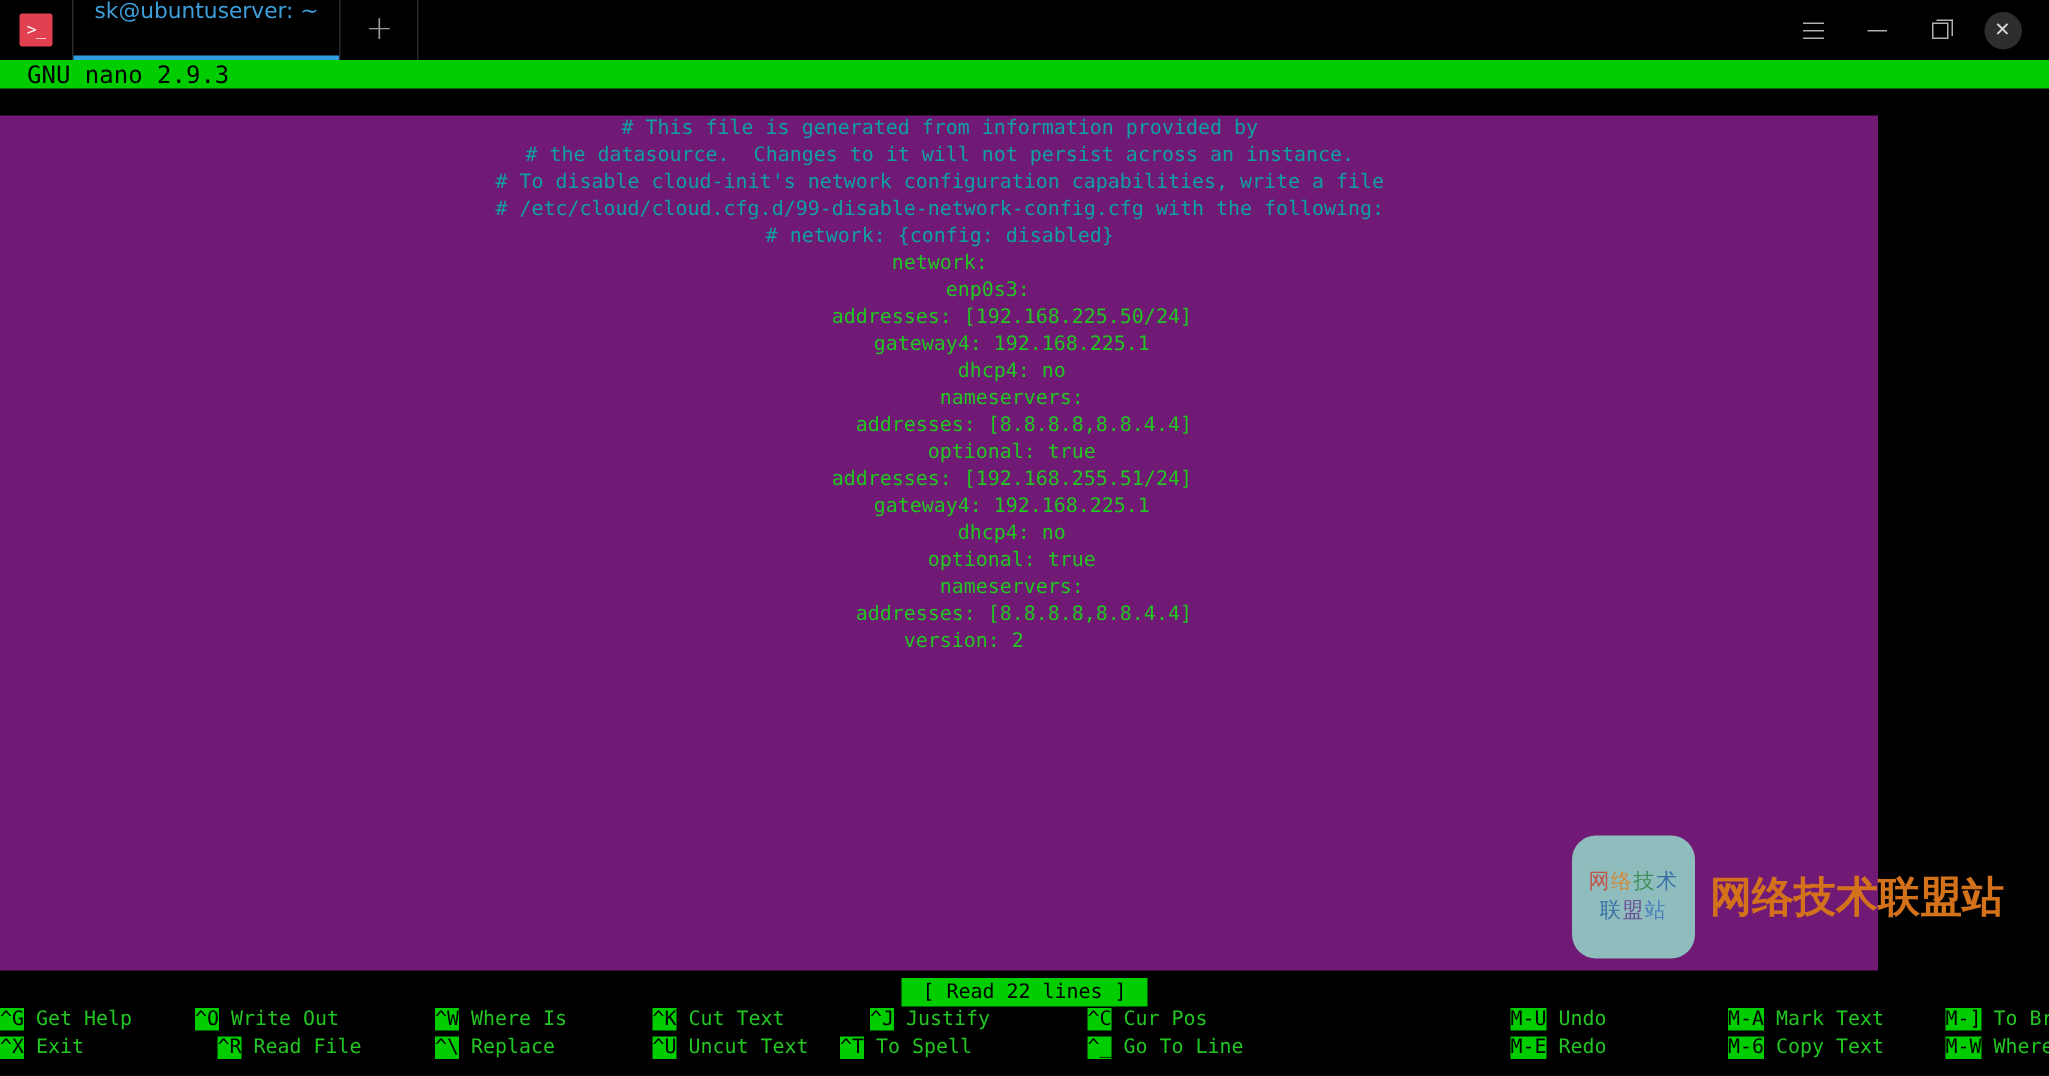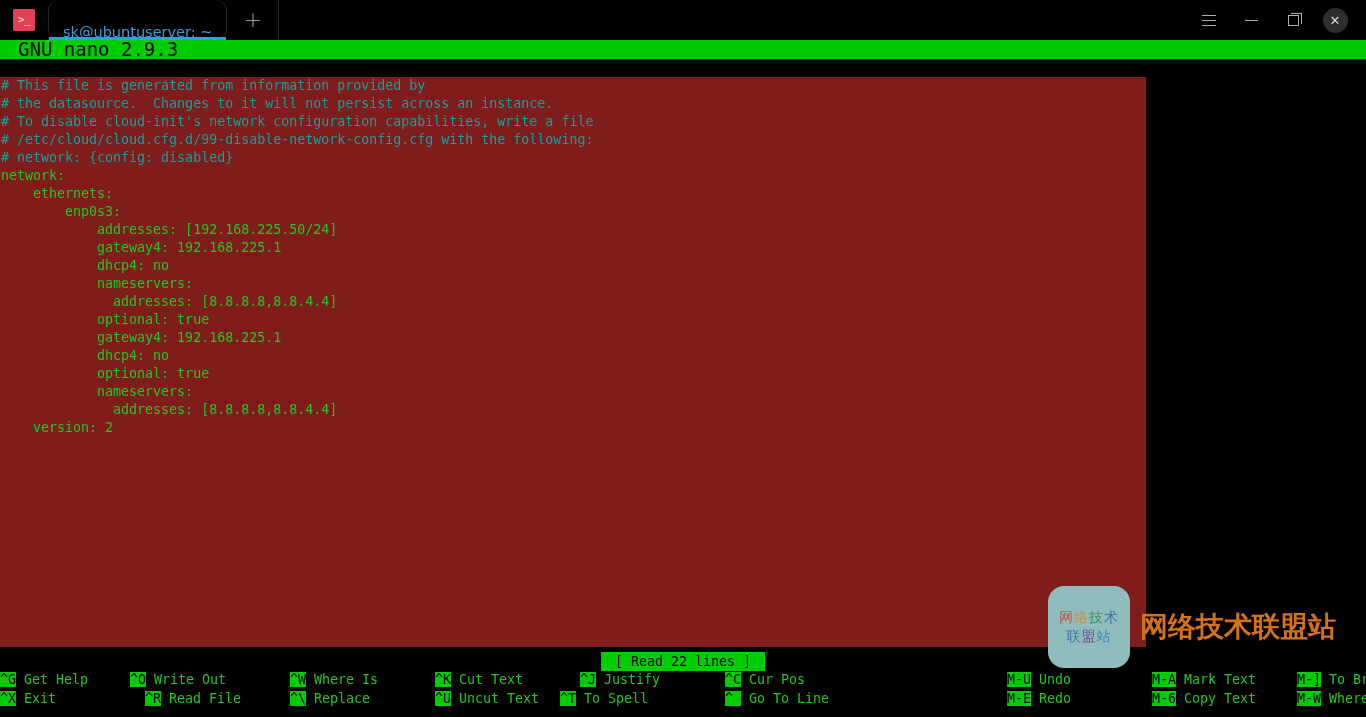--- a/index.html
+++ b/index.html
@@ -41,26 +41,25 @@
     font-size: 11px;
     line-height: 22px;
     text-align: center;
     letter-spacing: -0.5px;
   }
   .tab {
     position: relative;
     min-width: 178px;
     padding: 0 14px;
     display: flex;
-    align-items: flex-end;
+    align-items: flex-start;
     justify-content: center;
     border-left: 1px solid #2a2a2a;
     border-right: 1px solid #2a2a2a;
     box-sizing: border-box;
-    border-radius: 11px;
   }
   .tab-label {
     color: #3c9dd8;
     font-family: "DejaVu Sans", "Liberation Sans", sans-serif;
     font-size: 14.5px;
     white-space: nowrap;
   }
   .tab.active::after {
     content: "";
     position: absolute;
@@ -135,41 +134,42 @@
   }
 
   
   .nano-header {
     position: absolute;
     left: 0; top: 40px;
     width: 1366px;
     height: 19px;
     background: #00cd00;
     color: #000000;
-    font-size: 19px;
+    font-size: 16px;
     line-height: 19px;
     white-space: pre;
   }
   .nano-header .hdr-version {
     position: absolute;
     left: 18px; top: 0;
   }
   .nano-header .hdr-file {
     position: absolute;
     left: 0; right: 0;
     text-align: center;
   }
 
   
   .editor {
     position: absolute;
     left: 0; top: 77px;
-    width: 1146px;
+    width: 1252px;
     height: 570px;
-    background: #7f1d1d;
+    background: #701a75;
+    text-align: center;
   }
   .code-line {
     height: 18px;
     line-height: 18px;
     font-size: 13.3px;
     white-space: pre;
     padding-left: 1px;
     color: #22c522;
   }
   .code-line.comment { color: #11a0a0; }
@@ -216,21 +216,21 @@
     color: #000000;
     padding: 0 0px;
   }
   .sc-label {
     color: #22c522;
   }
 
   
   .watermark {
     position: absolute;
-    left: 1048px; top: 585px;
+    left: 1048px; top: 556px;
     width: 318px;
     height: 84px;
     display: flex;
     align-items: center;
     pointer-events: none;
   }
   .wm-logo {
     width: 82px;
     height: 82px;
     border-radius: 16px;
@@ -317,28 +317,28 @@
   <span class="hdr-file">/etc/netplan/50-cloud-init.yaml</span>
 </div>
 
 <div class="editor" id="editor">
     <div class="code-line comment"># This file is generated from information provided by</div>
     <div class="code-line comment"># the datasource.  Changes to it will not persist across an instance.</div>
     <div class="code-line comment"># To disable cloud-init's network configuration capabilities, write a file</div>
     <div class="code-line comment"># /etc/cloud/cloud.cfg.d/99-disable-network-config.cfg with the following:</div>
     <div class="code-line comment"># network: {config: disabled}</div>
     <div class="code-line">network:</div>
-    <div class="code-line">    ethernets:</div>
     <div class="code-line">        enp0s3:</div>
     <div class="code-line">            addresses: [192.168.225.50/24]</div>
     <div class="code-line">            gateway4: 192.168.225.1</div>
     <div class="code-line">            dhcp4: no</div>
     <div class="code-line">            nameservers:</div>
     <div class="code-line">              addresses: [8.8.8.8,8.8.4.4]</div>
     <div class="code-line">            optional: true</div>
+    <div class="code-line">            addresses: [192.168.255.51/24]</div>
     <div class="code-line">            gateway4: 192.168.225.1</div>
     <div class="code-line">            dhcp4: no</div>
     <div class="code-line">            optional: true</div>
     <div class="code-line">            nameservers:</div>
     <div class="code-line">              addresses: [8.8.8.8,8.8.4.4]</div>
     <div class="code-line">    version: 2</div>
   </div>
 
 <div class="statusline">
   <span class="status-msg">[ Read 22 lines ]</span>

